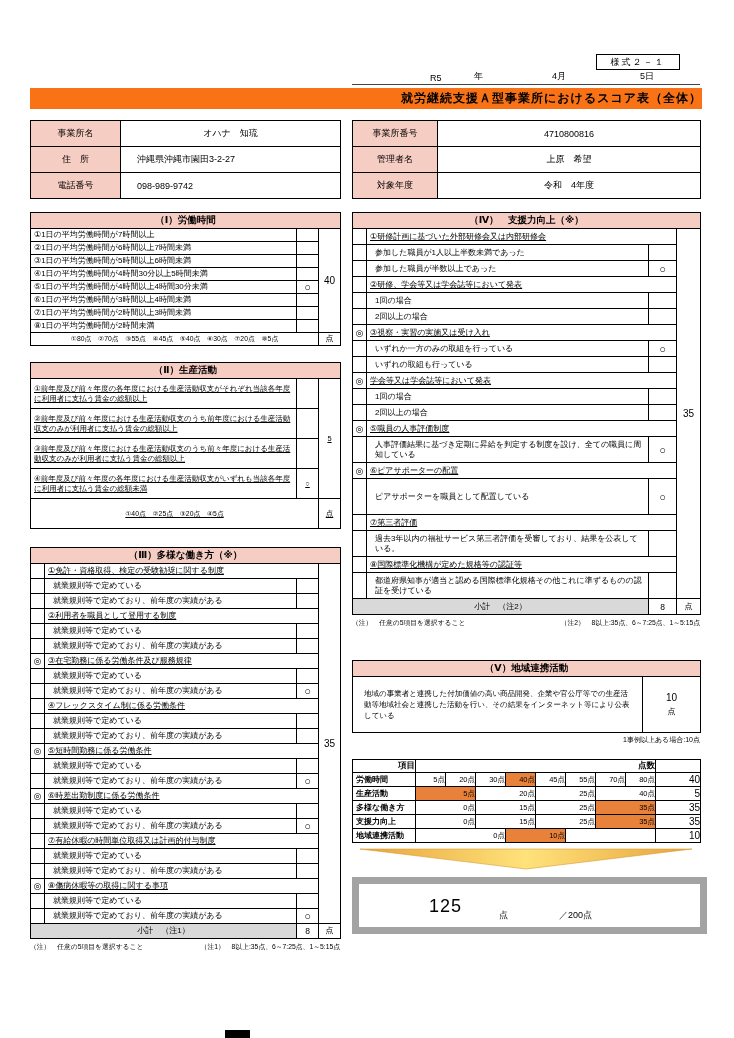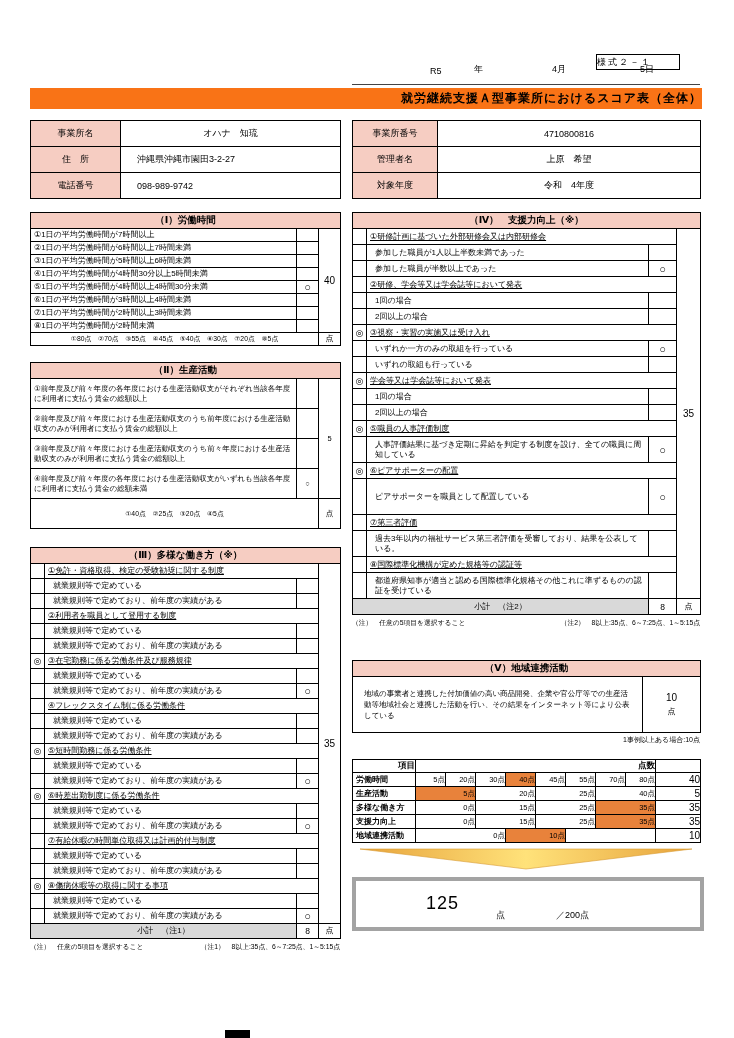--- a/index.html
+++ b/index.html
@@ -1,25 +1,25 @@
 <!DOCTYPE html>
 <html><head>
 <meta charset="utf-8">
 <style>
   * { margin:0; padding:0; box-sizing:border-box; }
   html,body { background:#fff; }
   body { font-family:"Liberation Sans","DejaVu Sans",sans-serif; color:#000; }
   .page { position:relative; width:734px; height:1038px; background:#fff; overflow:hidden; }
 
   .formcode { position:absolute; top:54px; left:596px; width:84px; height:16px;
-    border:1px solid #000; font-size:9px; line-height:15px; letter-spacing:2px; }
+    border:1px solid #000; font-size:9px; line-height:15px; text-align:center; letter-spacing:2px; }
 
   .dateline { position:absolute; top:70px; left:352px; width:348px; height:15px;
     border-bottom:1px solid #444; font-size:9px; }
-  .dateline span { position:absolute; bottom:8px;text-align:right; }
+  .dateline span { position:absolute; bottom:1px;text-align:right; }
   .dl-era { left:78px; }  .dl-year { left:122px; } .dl-month { left:200px; } .dl-day { left:288px; }
 
   .title { position:absolute; top:88px; left:30px; width:672px; height:21px;
     background:#f97316; font-weight:bold; font-size:12px; line-height:21px; text-align:right; letter-spacing:1px; }
 
   table { border-collapse:collapse; table-layout:fixed; }
   td, th { border:1px solid #000; overflow:hidden; }
 
   
   .info { position:absolute; top:120px; font-size:9px; }
@@ -41,21 +41,21 @@
   .sel  { text-align:center; font-size:9px; padding:0 !important; }
   .scorecell { text-align:center; font-size:10px; vertical-align:middle; padding:0 !important; }
   .unit { text-align:center; font-size:8px; padding:0 !important; }
   .legend td.lg { font-size:6.8px; text-align:center; padding:1px 0; }
   .head span.u { text-decoration:underline; text-underline-offset:1px; }
   .opt { padding-left:8px !important; }
   .subl { background:#d9d9d9; text-align:center; font-size:8px; height:13px; }
   .subv { text-align:center; font-size:8.5px; }
 
   .s1 td { height:12px; }
-  .s2 td { height:30px; font-size:7.5px; }
+  .s2 td { height:30px; font-size:7.5px;text-decoration:underline; }
   .s3 td { height:15px; }
   .s4 td { height:16px; }
   .s4 .h2 td.optcell { height:26px; }
   .s4 .h2b td.optcell { height:36px; }
 
   .footnote { display:flex; justify-content:space-between; font-size:6.8px; margin-top:3px; }
 
   .s5 { margin-top:32px; }
   .s5 .s5text { font-size:7.5px; line-height:11px; padding:4px 11px; height:56px; vertical-align:middle; }
   .s5 .s5score { vertical-align:middle; text-align:center; }
@@ -67,21 +67,21 @@
   .sum td { height:14px; text-align:right; vertical-align:middle; }
   .sum .sumlbl { text-align:left; padding-left:3px; font-weight:bold; font-size:8px; }
   .sum .sumhdr td { font-weight:bold; font-size:8.5px; height:13px; }
   .sum .hl { background:#e8823b; }
   .sum .sumscore { font-size:10px; }
 
   .arrowwrap { margin-top:5px; text-align:center; }
 
   .total { width:100%; margin-top:3px; }
   .total th.hdr { background:#f6cdc2; font-weight:bold; font-size:10px; height:16px; text-align:center; }
-  .total .totalbody { position:relative; height:50px; border:4px solid #a3a3a3; }
+  .total .totalbody { position:relative; height:50px; border:7px solid #a3a3a3; }
   .totalval { position:absolute; left:70px; top:12px; font-size:18px; letter-spacing:1px; }
   .totalunit { position:absolute; left:140px; bottom:5px; font-size:9px; }
   .totalmax { position:absolute; left:200px; bottom:5px; font-size:9px; }
 
   .pagemark { position:absolute; left:225px; top:1030px; width:25px; height:8px; background:#000; }
 </style>
 </head>
 <body>
 
 <div class="page">

